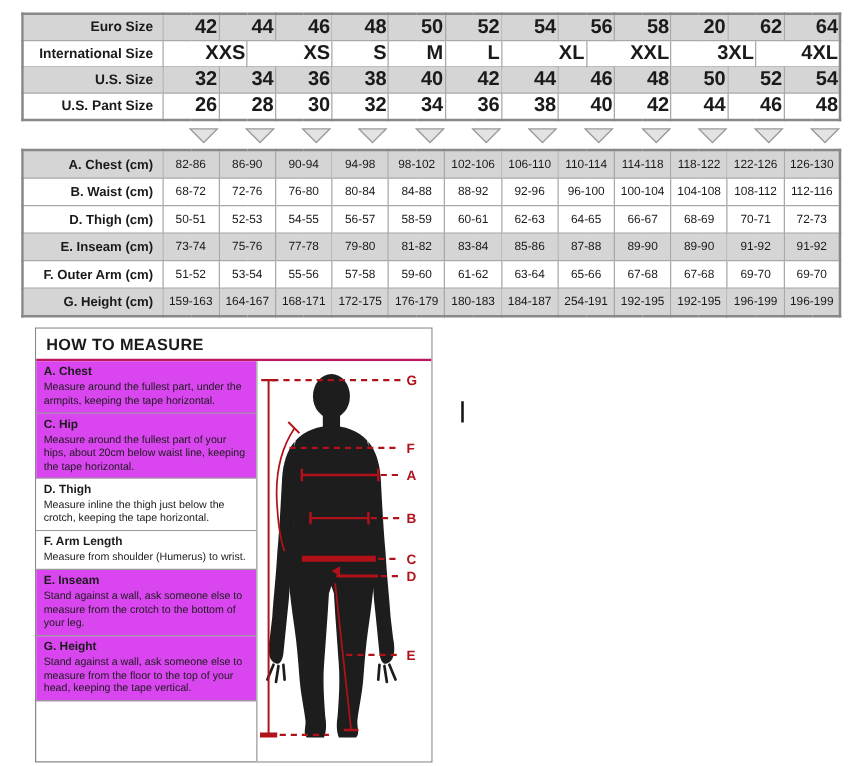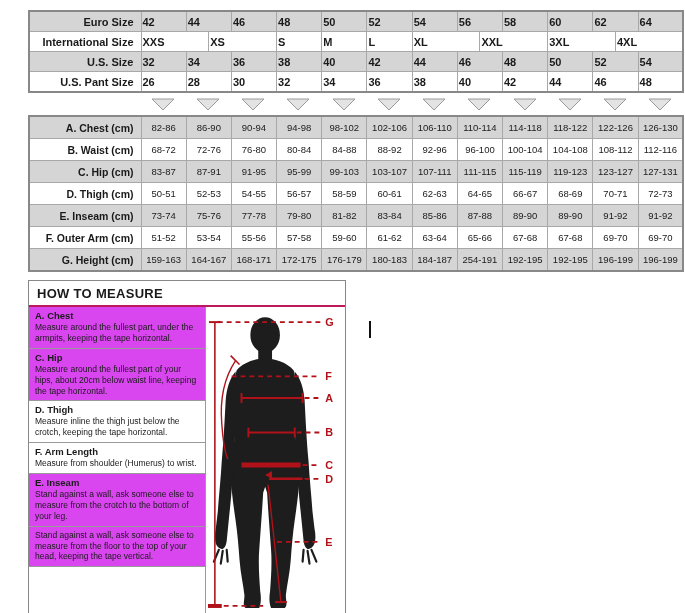--- a/index.html
+++ b/index.html
@@ -2,32 +2,32 @@
 <html><head>
 <meta charset="utf-8">
 <style>
   html,body{margin:0;padding:0;}
   body{
     width:685px;height:613px;background:#ffffff;position:relative;
     font-family:"Liberation Sans",sans-serif;color:#1a1a1a;overflow:hidden;
   }
   table{border-collapse:collapse;table-layout:fixed;}
   .size-table,.measure-table{
-    width:655px;margin-left:28px;border:2px solid #888888;
+    width:655px;margin-left:17px;border:2px solid #888888;
   }
   .size-table{margin-top:10px;}
   .size-table th,.size-table td,.measure-table th,.measure-table td{
     border:1px solid #a8a8a8;overflow:hidden;white-space:nowrap;
   }
   tr.gray th,tr.gray td{background:#d5d5d5;}
   .size-table th{
     text-align:right;padding-right:7px;font-size:11px;height:17px;
   }
   .size-table td{
-    text-align:left;font-size:11px;font-weight:bold;height:17px;
+    text-align:right;font-size:16px;font-weight:bold;height:17px;
   }
   .measure-table th{
     text-align:right;padding-right:7px;font-size:10.5px;height:19px;
   }
   .measure-table td{
     text-align:center;font-size:9.5px;font-weight:normal;height:19px;
   }
   .arrow-row{
     margin-left:140px;width:543px;display:flex;
     margin-top:5px;margin-bottom:3px;height:14px;
@@ -91,21 +91,21 @@
         <th>Euro Size</th>
         <td colspan="2">42</td>
         <td colspan="2">44</td>
         <td colspan="2">46</td>
         <td colspan="2">48</td>
         <td colspan="2">50</td>
         <td colspan="2">52</td>
         <td colspan="2">54</td>
         <td colspan="2">56</td>
         <td colspan="2">58</td>
-        <td colspan="2">60</td>
+        <td colspan="2">20</td>
         <td colspan="2">62</td>
         <td colspan="2">64</td>
       </tr>
       <tr>
         <th>International Size</th>
         <td colspan="3">XXS</td>
         <td colspan="3">XS</td>
         <td colspan="2">S</td>
         <td colspan="2">M</td>
         <td colspan="2">L</td>
@@ -262,35 +262,20 @@
         <td colspan="2">80-84</td>
         <td colspan="2">84-88</td>
         <td colspan="2">88-92</td>
         <td colspan="2">92-96</td>
         <td colspan="2">96-100</td>
         <td colspan="2">100-104</td>
         <td colspan="2">104-108</td>
         <td colspan="2">108-112</td>
         <td colspan="2">112-116</td>
       </tr>
-      <tr class="gray">
-        <th>C. Hip (cm)</th>
-        <td colspan="2">83-87</td>
-        <td colspan="2">87-91</td>
-        <td colspan="2">91-95</td>
-        <td colspan="2">95-99</td>
-        <td colspan="2">99-103</td>
-        <td colspan="2">103-107</td>
-        <td colspan="2">107-111</td>
-        <td colspan="2">111-115</td>
-        <td colspan="2">115-119</td>
-        <td colspan="2">119-123</td>
-        <td colspan="2">123-127</td>
-        <td colspan="2">127-131</td>
-      </tr>
       <tr>
         <th>D. Thigh (cm)</th>
         <td colspan="2">50-51</td>
         <td colspan="2">52-53</td>
         <td colspan="2">54-55</td>
         <td colspan="2">56-57</td>
         <td colspan="2">58-59</td>
         <td colspan="2">60-61</td>
         <td colspan="2">62-63</td>
         <td colspan="2">64-65</td>
@@ -365,20 +350,21 @@
         </div>
         <div class="htm-section">
           <h4>F. Arm Length</h4>
           <p>Measure from shoulder (Humerus) to wrist.</p>
         </div>
         <div class="htm-section gray">
           <h4>E. Inseam</h4>
           <p>Stand against a wall, ask someone else to measure from the crotch to the bottom of your leg.</p>
         </div>
         <div class="htm-section gray">
+          <h4>G. Height</h4>
           <p>Stand against a wall, ask someone else to measure from the floor to the top of your head, keeping the tape vertical.</p>
         </div>
       </div>
     <div class="htm-diagram">
       <svg width="138" height="320" viewBox="0 0 140 320">
 
         <g fill="#1d1d1d">
           <ellipse cx="60" cy="26" rx="15" ry="18"></ellipse>
           <rect x="53" y="38" width="14" height="14"></rect>
           <path d="M31 62 C38 54 50 50 60 50 C70 50 82 54 89 62

